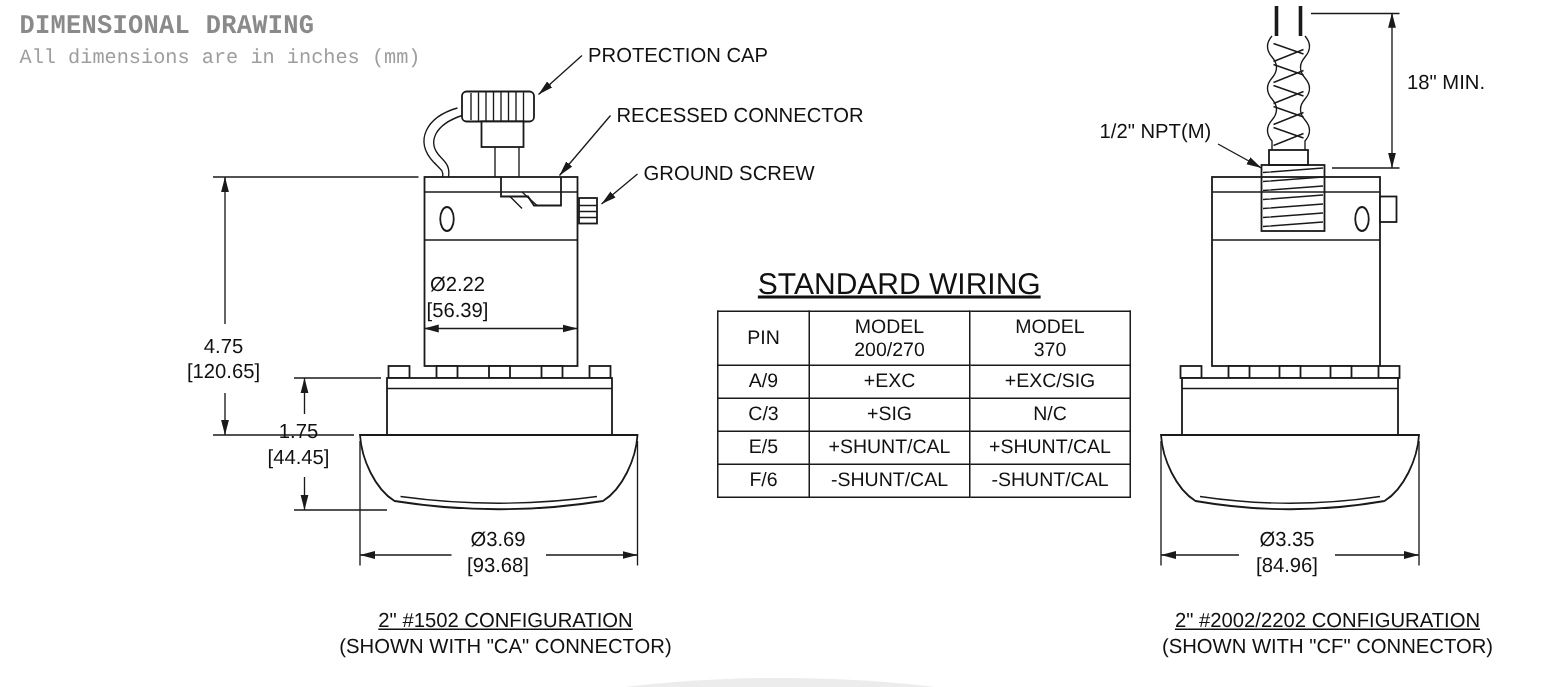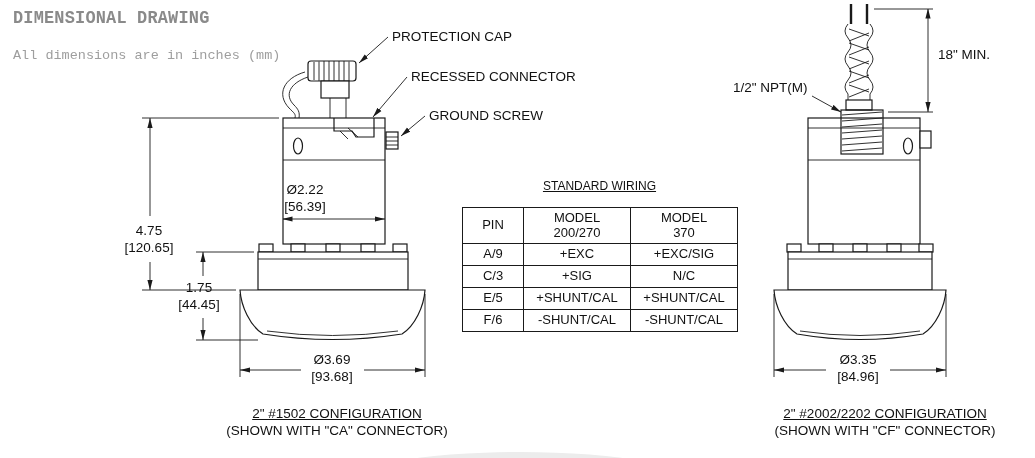--- a/index.html
+++ b/index.html
@@ -2,34 +2,34 @@
 <html><head>
 <meta charset="utf-8">
 <style>
   * { margin:0; padding:0; box-sizing:border-box; }
   html,body { background:#fff; font-family:"Liberation Sans", sans-serif; }
   .page { position:relative; width:1035px; height:458px; background:#fff; overflow:hidden; }
 
   .hdr { position:absolute; left:13px; top:8px;font-family:Liberation Mono, monospace; }
   .title { font-size:18px; font-weight:bold; color:#8a8a8a; letter-spacing:0.2px;
            transform:scaleX(0.94); transform-origin:left center; }
-  .subtitle { font-size:13.5px; color:#9e9e9e; margin-top:20px; }
+  .subtitle { font-size:13.5px; color:#9e9e9e; margin-top:4px; }
 
   svg.drawing { position:absolute; left:0; top:0; width:1035px; height:458px; }
   svg text { font-family:"Liberation Sans", sans-serif; font-size:13.5px; fill:#111; }
   .tc { text-anchor:middle; }
   .ln   { stroke:#1a1a1a; stroke-width:1.2; fill:none; }
   .fw   { fill:#fff; }
   .thin { stroke:#1a1a1a; stroke-width:0.9; fill:none; }
   .dim  { stroke:#1a1a1a; stroke-width:0.9; fill:none; }
   .wire { stroke:#1a1a1a; stroke-width:2.4; fill:none; }
 
   .tbl-title { position:absolute; left:462px; top:179px; width:275px; text-align:center;
-               font-size:12px; color:#111; text-decoration:underline; }
-  table.wiring { position:absolute; left:462px; top:207px; width:275px; table-layout:fixed;
+               font-size:20px; color:#111; text-decoration:underline; }
+  table.wiring { position:absolute; left:478px; top:207px; width:275px; table-layout:fixed;
                  border-collapse:collapse; font-size:13px; color:#111; background:#fff; }
   .wiring th, .wiring td { border:1px solid #1a1a1a; text-align:center; font-weight:normal;
                            padding:0; height:22px; line-height:1.15; }
   .wiring thead th { height:36px; }
 
   .caption { position:absolute; width:320px; text-align:center; font-size:13.5px;
              color:#111; line-height:17px; }
   .cap-left  { left:177px; top:405px; }
   .cap-right { left:725px; top:405px; }
   .caption .u { text-decoration:underline; }

